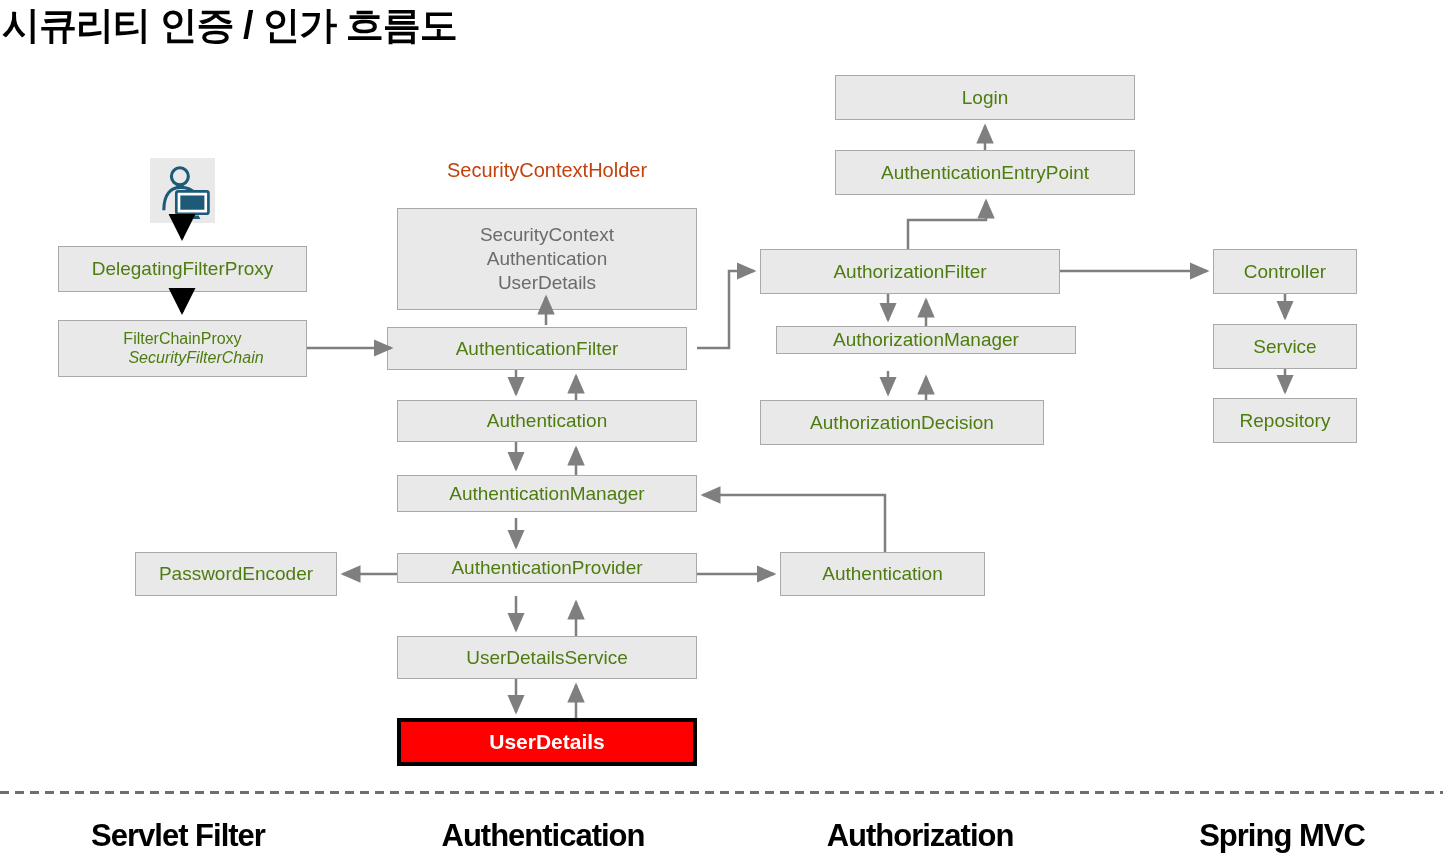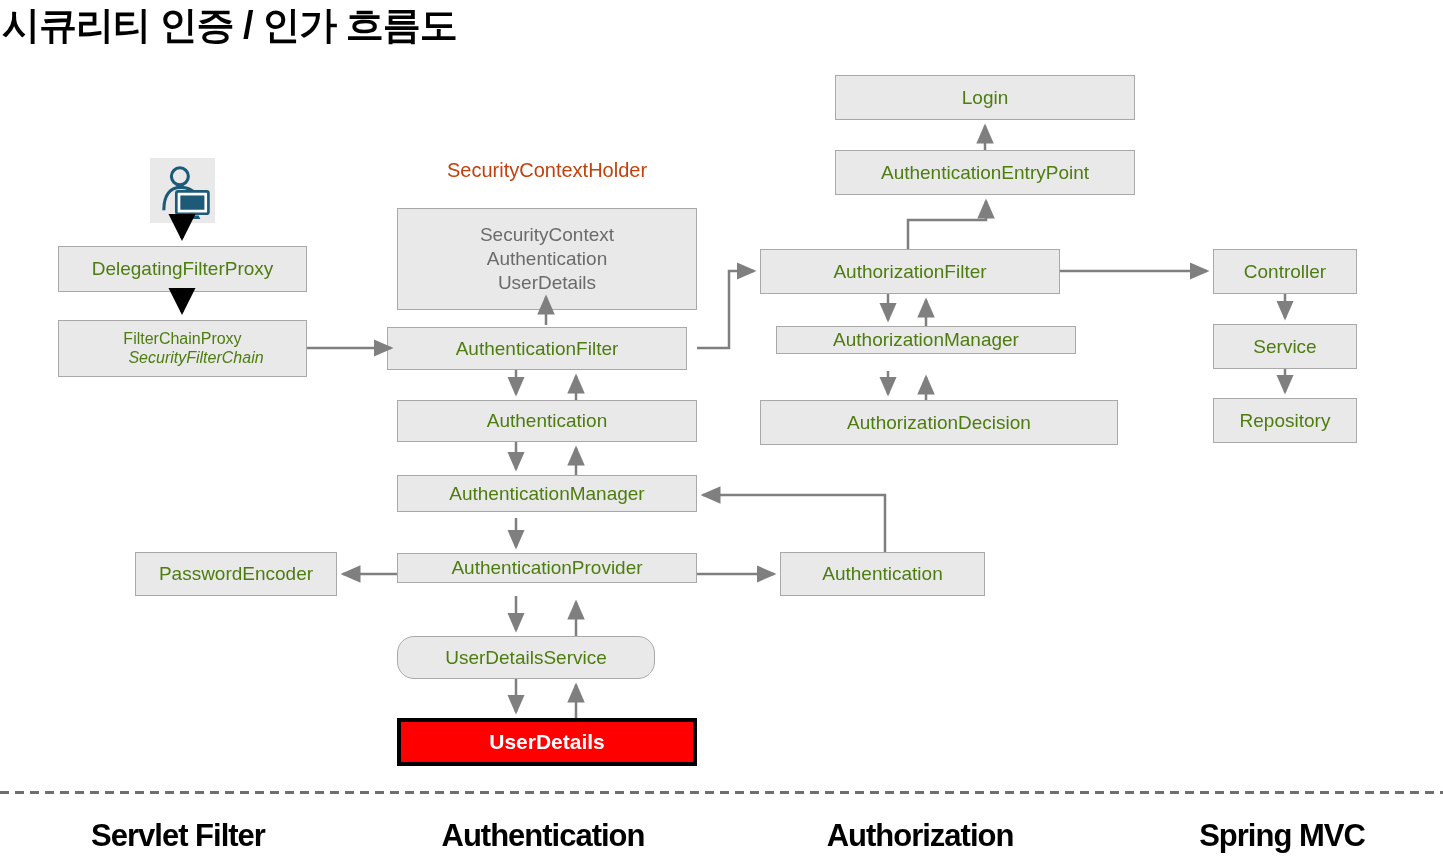--- a/index.html
+++ b/index.html
@@ -94,21 +94,21 @@
   </div>
 
   <div class="node" style="left:397px; top:553px; width:300px; height:30px;">
     <span>AuthenticationProvider</span>
   </div>
 
   <div class="node" style="left:780px; top:552px; width:205px; height:44px;">
     <span>Authentication</span>
   </div>
 
-  <div class="node" style="left:397px; top:636px; width:258px; height:43px;border-radius:17px;">
+  <div class="node" style="left:397px; top:636px; width:300px; height:43px;">
     <span>UserDetailsService</span>
   </div>
 
   <div class="node red" style="left:397px; top:718px; width:300px; height:48px;">
     <span>UserDetails</span>
   </div>
 
   <div class="node" style="left:835px; top:75px; width:300px; height:45px;">
     <span>Login</span>
   </div>
@@ -118,21 +118,21 @@
   </div>
 
   <div class="node" style="left:760px; top:249px; width:300px; height:45px;">
     <span>AuthorizationFilter</span>
   </div>
 
   <div class="node" style="left:760px; top:326px; width:300px; height:28px;margin-left:16px;">
     <span>AuthorizationManager</span>
   </div>
 
-  <div class="node" style="left:760px; top:400px; width:358px; height:45px;">
+  <div class="node" style="left:760px; top:400px; width:284px; height:45px;">
     <span>AuthorizationDecision</span>
   </div>
 
   <div class="node" style="left:1213px; top:249px; width:144px; height:45px;">
     <span>Controller</span>
   </div>
 
   <div class="node" style="left:1213px; top:324px; width:144px; height:45px;">
     <span>Service</span>
   </div>

